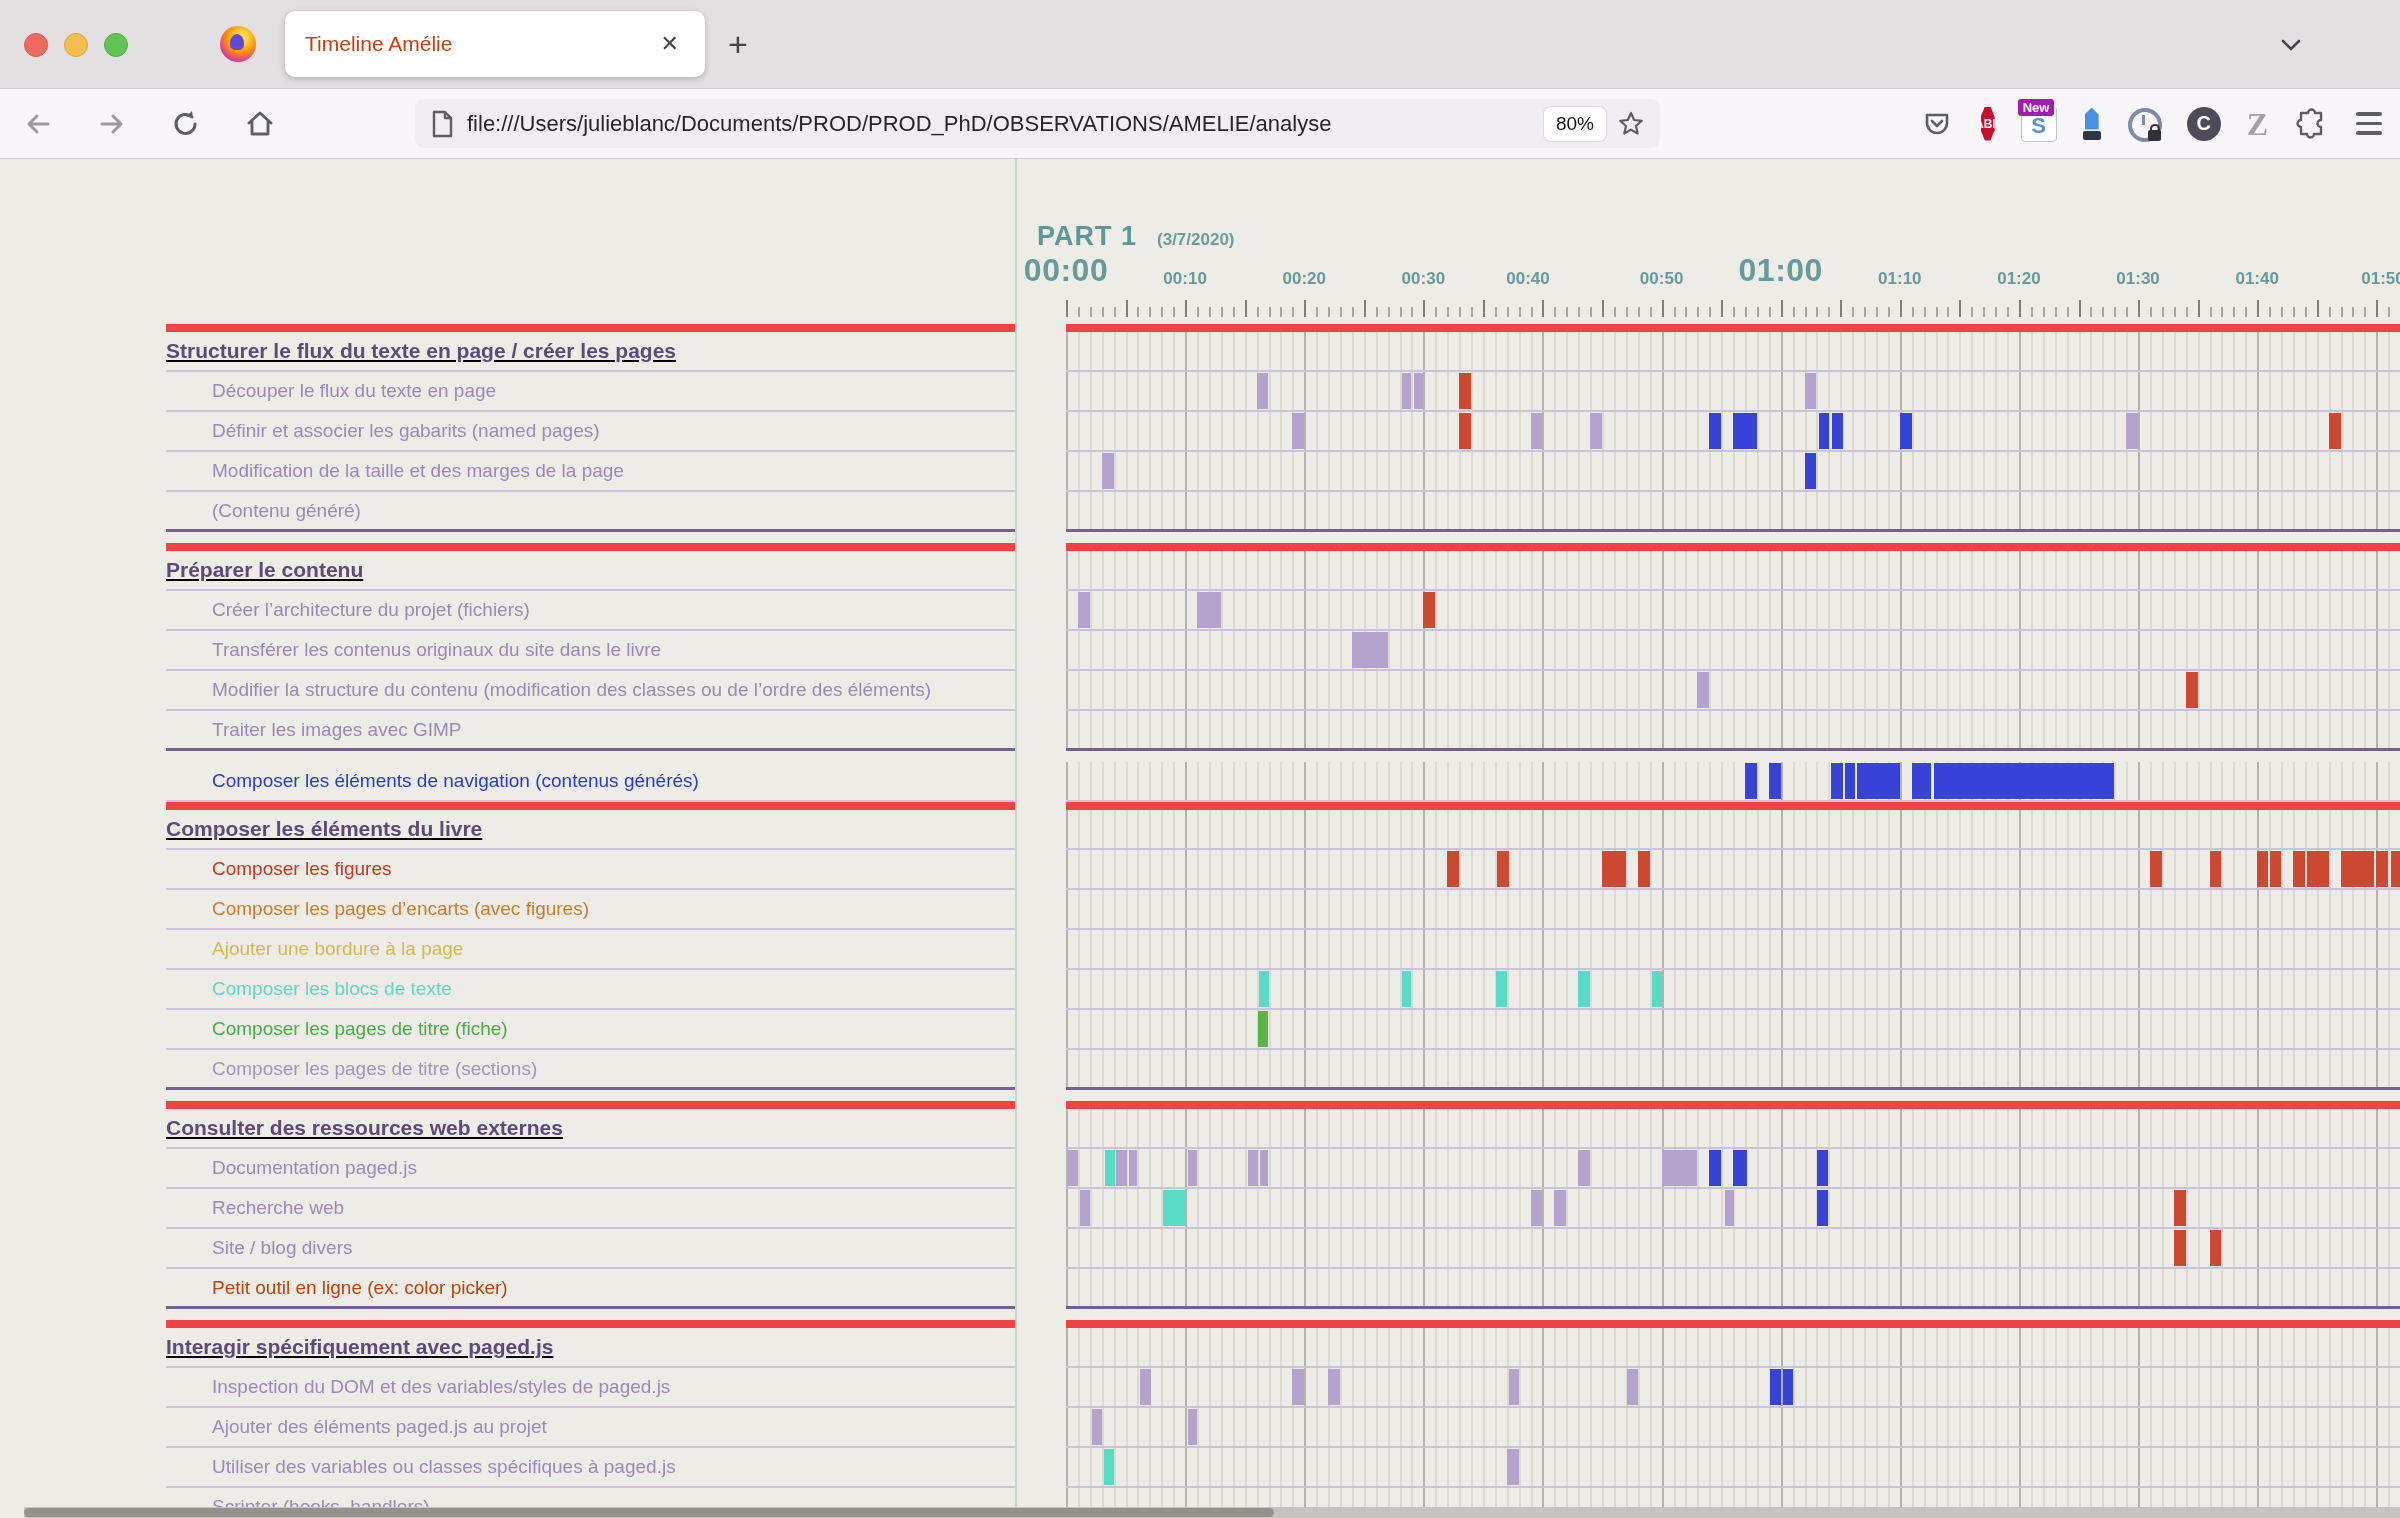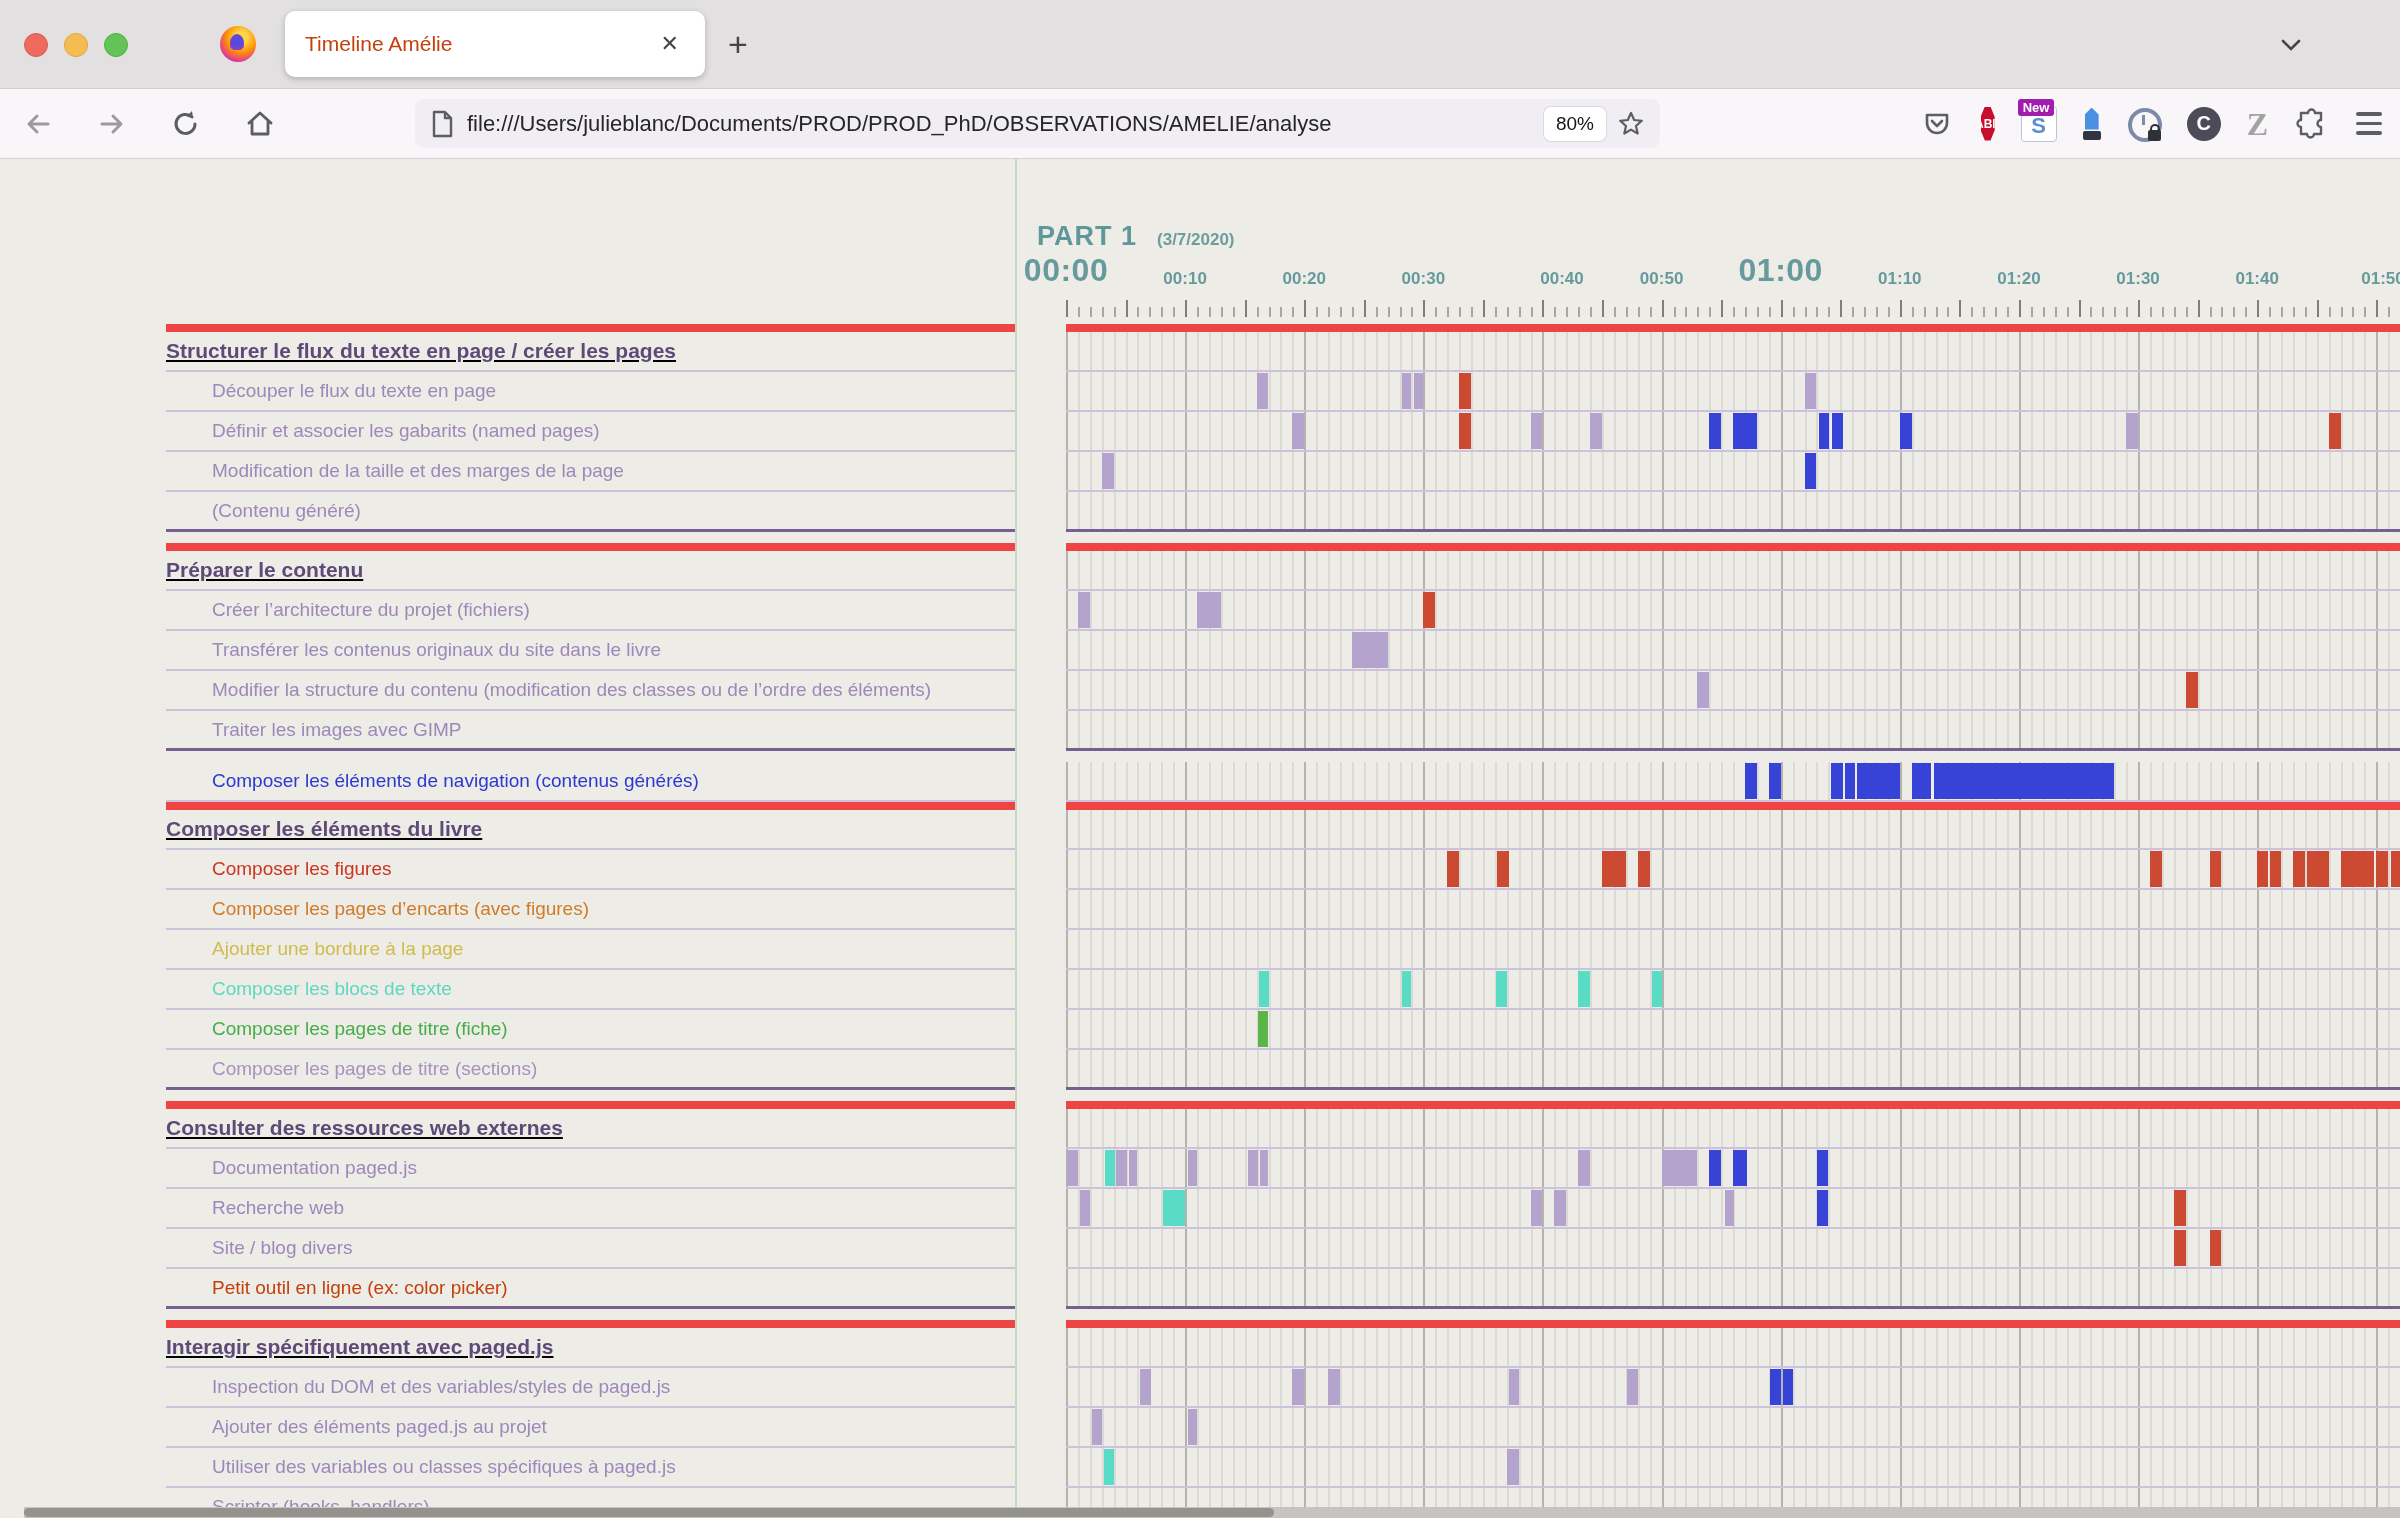--- a/index.html
+++ b/index.html
@@ -198,21 +198,21 @@
     <div class="v-divider"></div>
     <div class="part-head">
       <span class="part-title">PART 1</span>
       <span class="part-date">(3/7/2020)</span>
     </div>
     <div class="axis" id="axis">
         <span class="axis-label hour" style="left: 0px;">00:00</span>
         <span class="axis-label" style="left: 119.12px;">00:10</span>
         <span class="axis-label" style="left: 238.24px;">00:20</span>
         <span class="axis-label" style="left: 357.36px;">00:30</span>
-        <span class="axis-label" style="left: 496px;">00:40</span>
+        <span class="axis-label" style="left: 462px;">00:40</span>
         <span class="axis-label" style="left: 595.6px;">00:50</span>
         <span class="axis-label hour" style="left: 714.72px;">01:00</span>
         <span class="axis-label" style="left: 833.84px;">01:10</span>
         <span class="axis-label" style="left: 952.96px;">01:20</span>
         <span class="axis-label" style="left: 1072.08px;">01:30</span>
         <span class="axis-label" style="left: 1191.2px;">01:40</span>
         <span class="axis-label" style="left: 1317px; text-align: right;">01:50</span>
       </div>
     <div class="ticks"></div>
     <div class="sections" id="sections">

